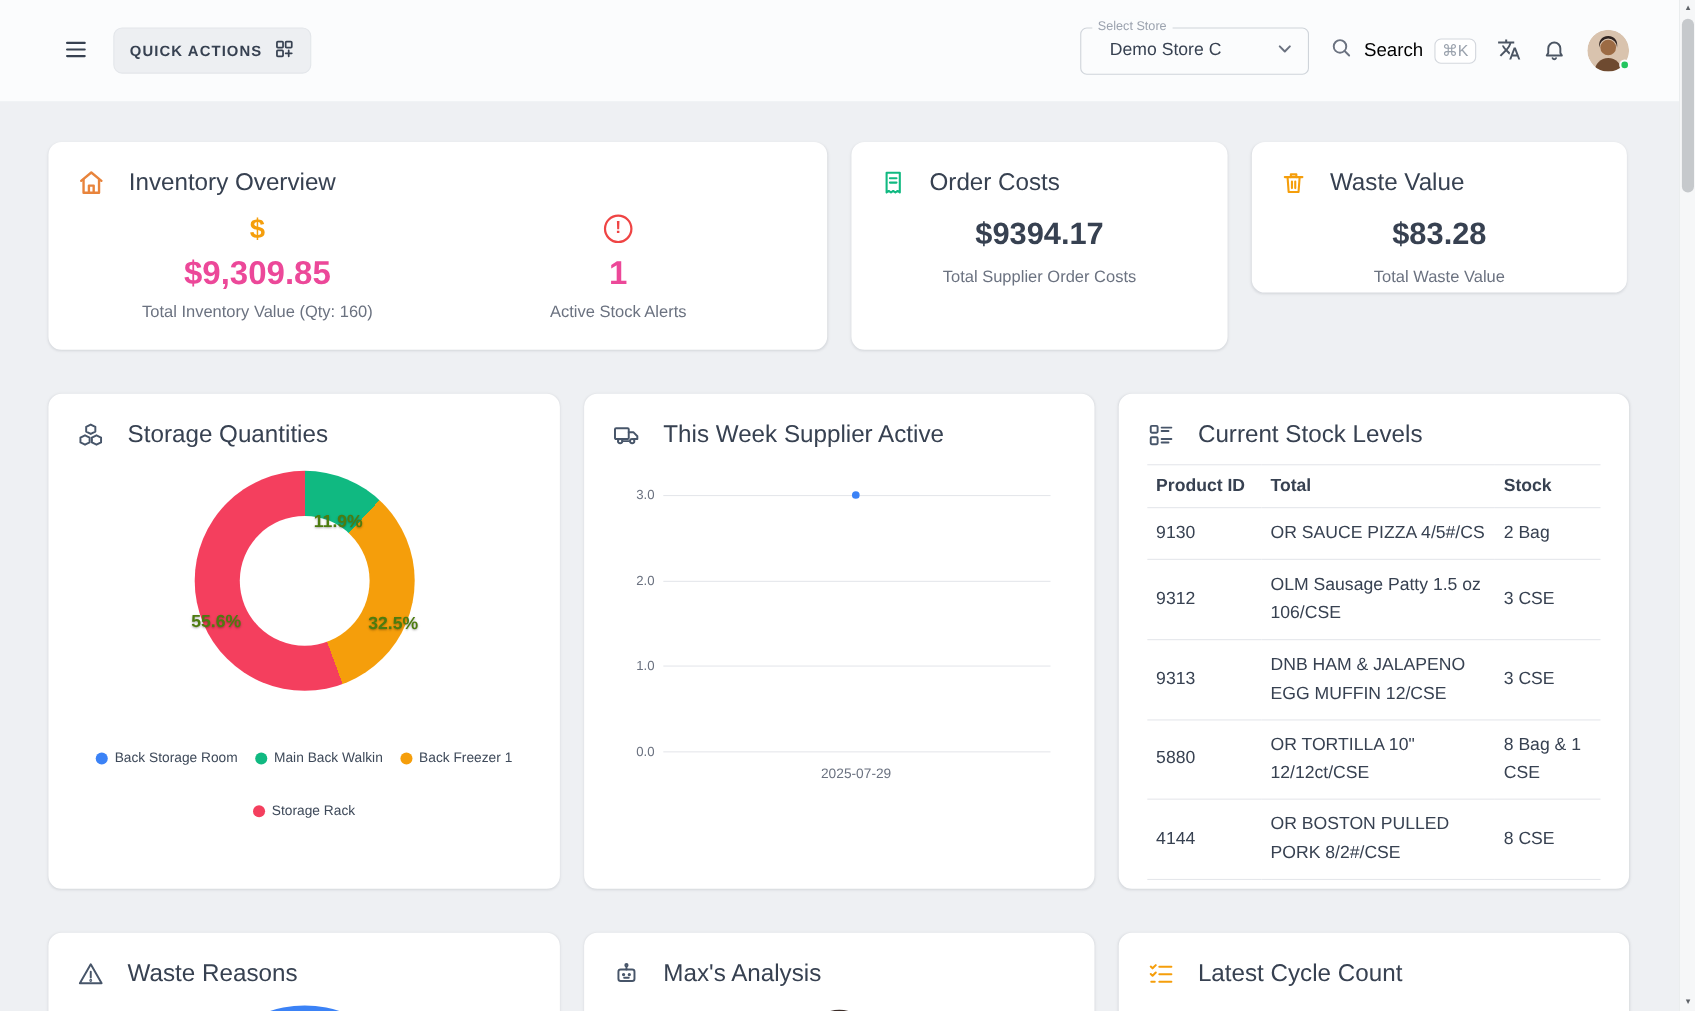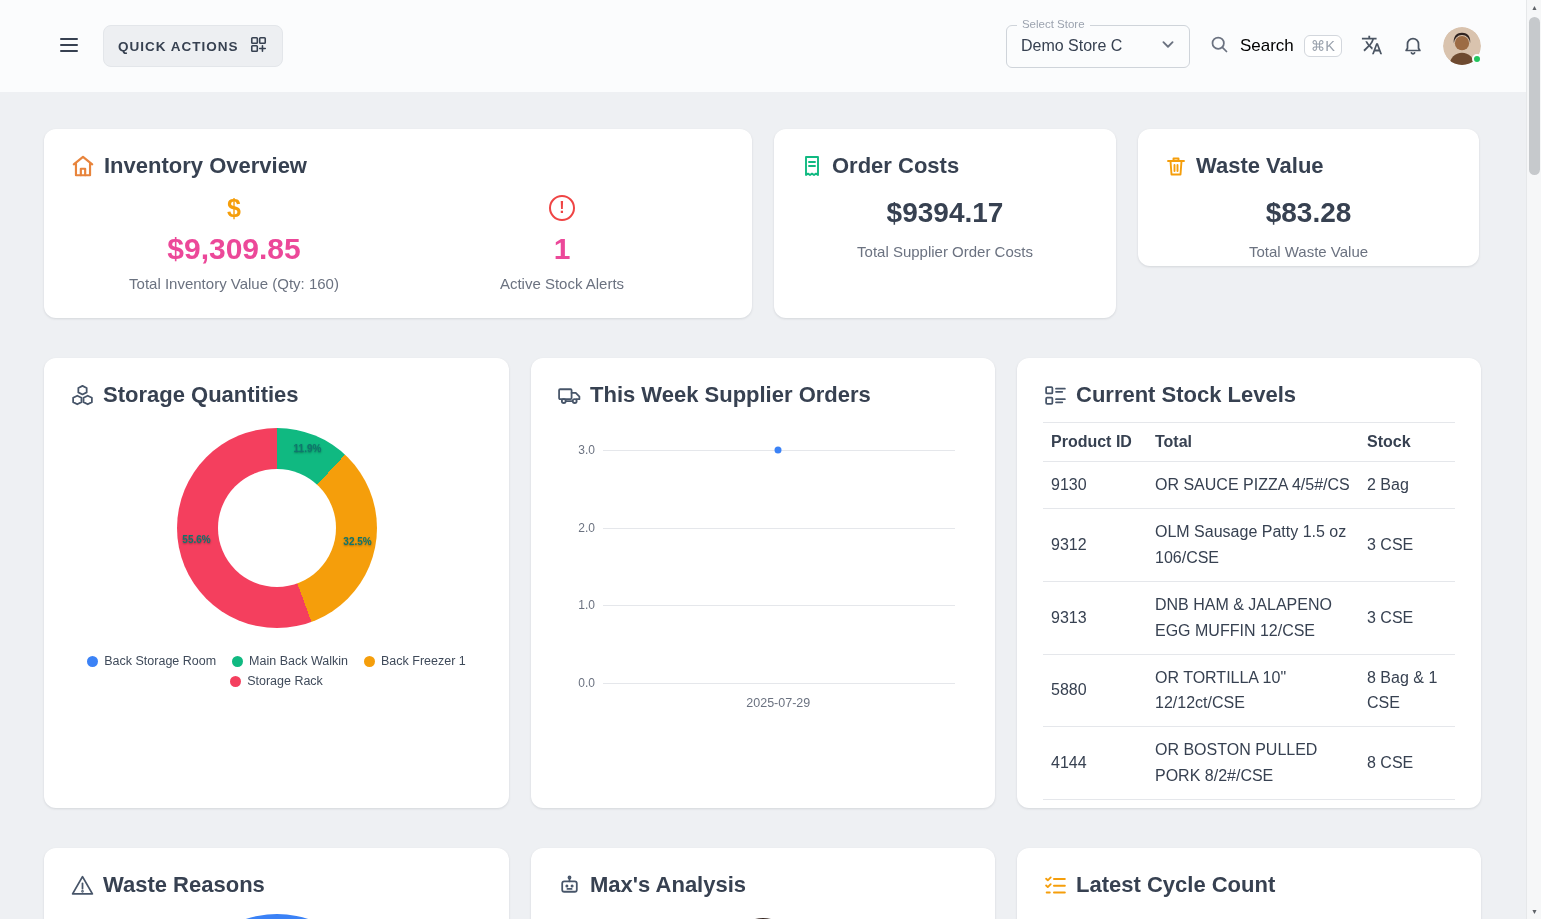--- a/index.html
+++ b/index.html
@@ -22,24 +22,24 @@
   .menu-btn { background: none; border: none; cursor: pointer; display: flex; align-items: center; margin-right: 22px; }
   .quick-actions {
     display: flex; align-items: center; gap: 10px;
     background: #edeff2; border: 1px solid #e3e6ea; border-radius: 8px;
     padding: 9px 14px; cursor: pointer;
     font-family: "Liberation Sans", sans-serif;
     font-size: 13.5px; font-weight: 700; letter-spacing: 1px; color: #374151;
   }
   .topbar-right { margin-left: auto; display: flex; align-items: center; gap: 19px; }
   .store-select {
-    position: relative; width: 184px; height: 43px;
+    position: relative; width: 208px; height: 43px;
     border: 1px solid #cfd4da; border-radius: 6px;
     display: flex; align-items: center; justify-content: space-between;
-    padding: 0 10px 0 14px; cursor: pointer; background: transparent;
+    padding: 0 10px 0 26px; cursor: pointer; background: transparent;
   }
   .store-select .float-label {
     position: absolute; top: -8px; left: 10px;
     background: #fbfcfd; padding: 0 5px;
     font-size: 11.5px; color: #9ca3af;
   }
   .store-select .store-value { font-size: 16px; color: #374151; }
   .search-box { display: flex; align-items: center; gap: 10px; cursor: pointer; }
   .search-box .search-text { font-size: 17px; color: #000000; }
   .kbd-badge {
@@ -56,21 +56,21 @@
 
   
   .content { padding: 37px 46px 0 44px; }
   .row { display: flex; gap: 22px; margin-bottom: 40px; }
   .card {
     background: #ffffff; border-radius: 12px;
     box-shadow: 0 1px 3px rgba(16,24,40,.08), 0 1px 2px rgba(16,24,40,.04);
     padding: 24px 26px;
     position: relative;
   }
-  .card-title { display: flex; align-items: center; gap: 8px; font-size: 22px; font-weight: 700; color: #374151; }
+  .card-title { display: flex; align-items: center; gap: 21px; font-size: 22px; font-weight: 400; color: #374151; }
   .card-title .t-icon { display: flex; align-items: center; }
 
   
   .card-inventory { width: 708px; height: 189px; }
   .stats-row { display: flex; margin-top: 14px; }
   .stat { flex: 1; display: flex; flex-direction: column; align-items: center; }
   .stat .stat-icon { height: 30px; display: flex; align-items: center; }
   .dollar-glyph { font-size: 25px; font-weight: 700; color: #f59e0b; }
   .alert-circle {
     width: 26px; height: 26px; border: 2px solid #ef4444; border-radius: 50%;
@@ -88,28 +88,28 @@
   
   .card-storage { width: 465px; height: 450px; }
   .card-orders-chart { width: 464px; height: 450px; }
   .card-stock { width: 464px; height: 450px; }
 
   .donut-wrap { position: relative; width: 200px; height: 200px; margin: 20px auto 0; }
   .donut { width: 200px; height: 200px; border-radius: 50%; }
   .donut-hole { position: absolute; top: 41px; left: 41px; width: 118px; height: 118px; background: #fff; border-radius: 50%; }
   .slice-label {
     position: absolute; transform: translate(-50%,-50%);
-    font-size: 10px; font-weight: 700; color: #0f766e;
-    text-shadow: 0 1px 2px rgba(0,0,0,.35); white-space: nowrap;
+    font-size: 16px; font-weight: 700; color: #4d7c0f;
+    text-shadow: 0 1px 2px rgba(0,0,0,.35); white-space: nowrap; margin-top: 27px;
   }
   .slice-1 { left: 131px; top: 20px; }
   .slice-2 { left: 181px; top: 113px; }
   .slice-3 { left: 20px; top: 111px; }
   .legend { margin-top: 26px; display: flex; flex-direction: column; gap: 6px; align-items: center; }
-  .legend-line { display: flex; gap: 16px; justify-content: center; }
+  .legend-line { display: flex; gap: 16px; justify-content: center; margin-top: 28px; }
   .legend-item { display: flex; align-items: center; gap: 6px; cursor: pointer; }
   .legend-dot { width: 11px; height: 11px; border-radius: 50%; }
   .legend-label { font-size: 12.5px; color: #3f4a5a; }
 
   .line-chart { position: relative; margin: 42px 14px 0 46px; height: 233px; }
   .gridline { position: absolute; left: 0; right: 0; height: 1px; background: #e5e7eb; }
   .gl-0 { top: 0; } .gl-1 { top: 33.33%; } .gl-2 { top: 66.67%; } .gl-3 { top: 100%; }
   .ytick { position: absolute; left: -42px; width: 34px; text-align: right; font-size: 12px; color: #6b7280; transform: translateY(-50%); }
   .yt-0 { top: 0; } .yt-1 { top: 33.33%; } .yt-2 { top: 66.67%; } .yt-3 { top: 100%; }
   .chart-point { position: absolute; width: 7px; height: 7px; border-radius: 50%; left: 49.8%; top: 0; transform: translate(-50%,-50%); }
@@ -336,21 +336,21 @@
       <div class="card-title">
         <span class="t-icon">
           <svg width="25" height="25" viewBox="0 0 24 24" fill="none" stroke="#475569" stroke-width="1.7" stroke-linecap="round" stroke-linejoin="round">
               <rect x="2" y="6" width="12" height="9.5" rx="1"></rect>
               <path d="M14 9.5h4l3.5 3.5v2.5h-3"></path>
               <circle cx="6.5" cy="17.3" r="1.9"></circle>
               <circle cx="17" cy="17.3" r="1.9"></circle>
               <path d="M8.4 17.3H14"></path>
             </svg>
         </span>
-        <span>This Week Supplier Orders</span>
+        <span>This Week Supplier Active</span>
       </div>
       <div class="line-chart">
         <span class="ytick yt-0">3.0</span>
         <span class="ytick yt-1">2.0</span>
         <span class="ytick yt-2">1.0</span>
         <span class="ytick yt-3">0.0</span>
         <div class="gridline gl-0"></div>
         <div class="gridline gl-1"></div>
         <div class="gridline gl-2"></div>
         <div class="gridline gl-3"></div>

